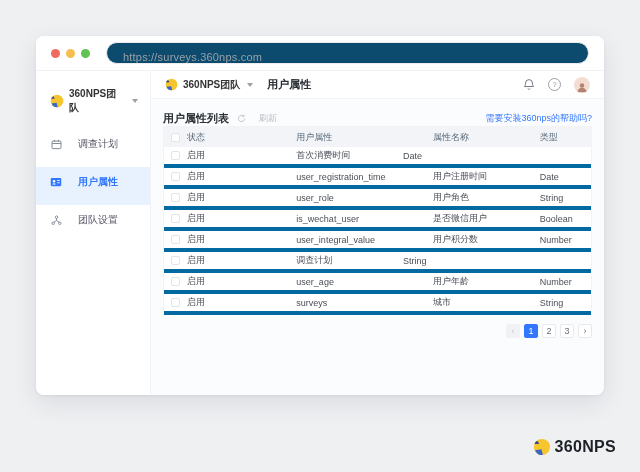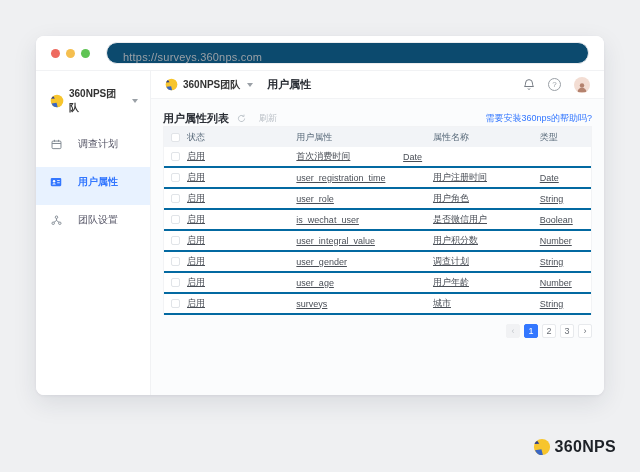--- a/index.html
+++ b/index.html
@@ -43,21 +43,21 @@
   .avatar { width:16px; height:16px; border-radius:50%; background:#f3ddd3; display:flex; align-items:flex-end; justify-content:center; overflow:hidden; }
   
   .content { flex:1; padding:12px 12px 0; min-width:0; }
   .list-head { display:flex; align-items:center; }
   .list-title { font-size:11px; font-weight:bold; color:#2b2f36; }
   .refresh { display:flex; align-items:center; gap:13px; margin-left:8px; color:#b9bfc6; font-size:9px; }
   .help-link { margin-left:auto; color:#3377ff; font-size:9px; }
   .desc { font-size:9px; color:#8a9099; margin:6px 0 9px; line-height:1.4; }
   .table { background:#0c4a6e; border:1px solid #f2f3f5; border-bottom:none; }
   .thead { display:flex; align-items:center; background:#f2f4f7; height:20px; font-size:9px; color:#5a6b7b; }
-  .trow { display:flex; align-items:center; background:#fff; height:21px; font-size:9px; color:#4a4f57; border-bottom:2px solid #0369a1;text-decoration:underline; }
+  .trow { display:flex; align-items:center; background:#fff; height:21px; font-size:9px; color:#4a4f57; border-bottom:4px solid #0369a1; }
   .col-status { width:31%; display:flex; align-items:center; gap:7px; padding-left:7px; }
   .col-attr { width:32%; }
   .col-name { width:25%; }
   .col-type { width:12%; }
   .checkbox { width:9px; height:9px; flex:0 0 9px; border:1px solid #e1e4e8; border-radius:2px; background:#fff; }
   .pagination { display:flex; justify-content:flex-end; gap:4px; margin-top:9px; }
   .page-btn {
     min-width:14px; height:14px; padding:0 3px; border-radius:2px;
     display:flex; align-items:center; justify-content:center;
     font-size:9px; color:#6b7077; background:#fff; border:1px solid #e8eaed;
@@ -240,21 +240,20 @@
               </div>
             <div class="col-attr">user_integral_value</div>
             <div class="col-name">用户积分数</div>
             <div class="col-type">Number</div>
           </div>
           <div class="trow">
             <div class="col-status">
                 <span class="checkbox"></span>
                 <span>启用</span>
               </div>
-            <div class="col-attr">user_gender</div>
             <div class="col-name">调查计划</div>
             <div class="col-type">String</div>
           </div>
           <div class="trow">
             <div class="col-status">
                 <span class="checkbox"></span>
                 <span>启用</span>
               </div>
             <div class="col-attr">user_age</div>
             <div class="col-name">用户年龄</div>

